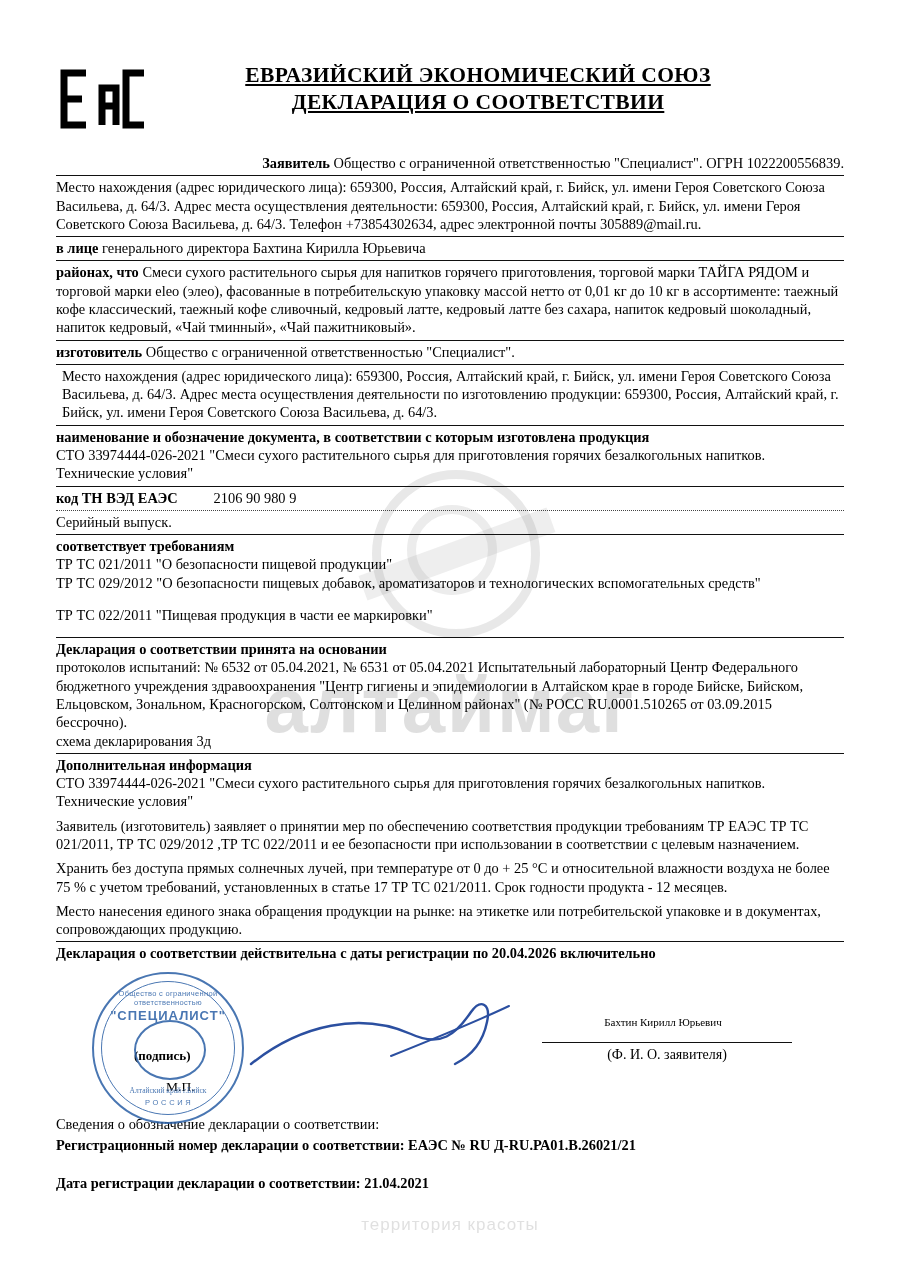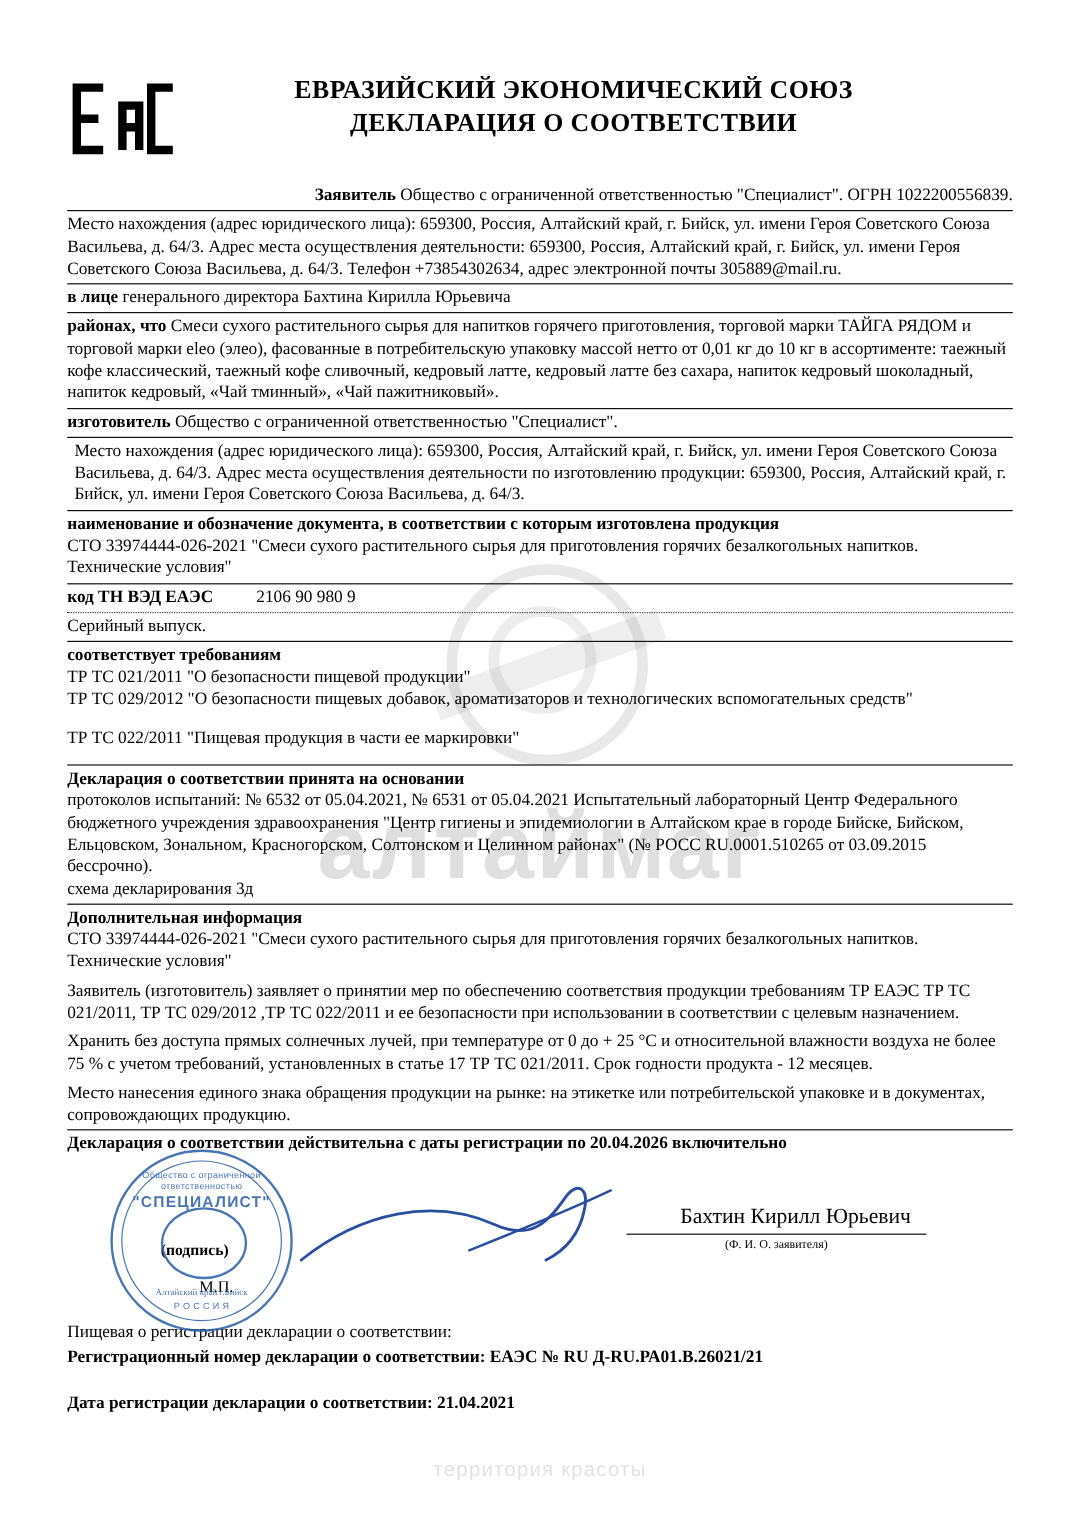--- a/index.html
+++ b/index.html
@@ -100,20 +100,21 @@
   .eac-logo {
     width: 92px;
     height: 62px;
     flex: 0 0 92px;
     margin-top: 6px;
   }
   .title-block {
     flex: 1 1 auto;
     text-align: center;
     padding-right: 36px;
+    text-decoration: underline;
   }
   .title-line {
     font-weight: bold;
     font-size: 21.5px;
     letter-spacing: 0.4px;
     line-height: 1.26;
   }
 
   .doc {
     margin: 22px 56px 0 56px;
@@ -142,37 +143,37 @@
   .code-row {
     display: flex;
     align-items: baseline;
   }
   .code-row .lbl { margin-right: 36px; }
 
   
   .sign-area {
     position: relative;
     height: 126px;
-    margin-top: 2px;
+    margin-top: 16px;
   }
   .sign-name {
     position: absolute;
     right: 56px;
     top: 34px;
     text-align: center;
     width: 250px;
-    font-size: 18px;
+    font-size: 11px;
   }
   .sign-caption {
     position: absolute;
-    right: 72px;
+    right: 52px;
     top: 60px;
     width: 250px;
     text-align: center;
-    font-size: 10px;
+    font-size: 14px;
     border-top: 1px solid #111;
     padding-top: 3px;
   }
   .sign-podpis {
     position: absolute;
     left: 78px;
     top: 66px;
     font-size: 13px;
     font-weight: bold;
   }
@@ -359,21 +360,21 @@
 
         <div class="sign-name">Бахтин Кирилл Юрьевич</div>
         <div class="sign-caption">(Ф. И. О. заявителя)</div>
         <div class="sign-podpis">(подпись)</div>
         <div class="sign-mp">М.П.</div>
       </div>
 
     </div>
 
     <div class="reg-block">
-      <div class="reg-line1">Пищевая о регистрации декларации о соответствии:</div>
+      <div class="reg-line1">Сведения о обозначение декларации о соответствии:</div>
       <div class="reg-line2">
         <span class="b">Регистрационный номер декларации о соответствии:</span>
         <span class="b">ЕАЭС № RU Д-RU.РА01.В.26021/21</span>
       </div>
       <div class="reg-line3">
         <span>Дата регистрации декларации о соответствии:</span>
         <span>21.04.2021</span>
       </div>
     </div>
 

